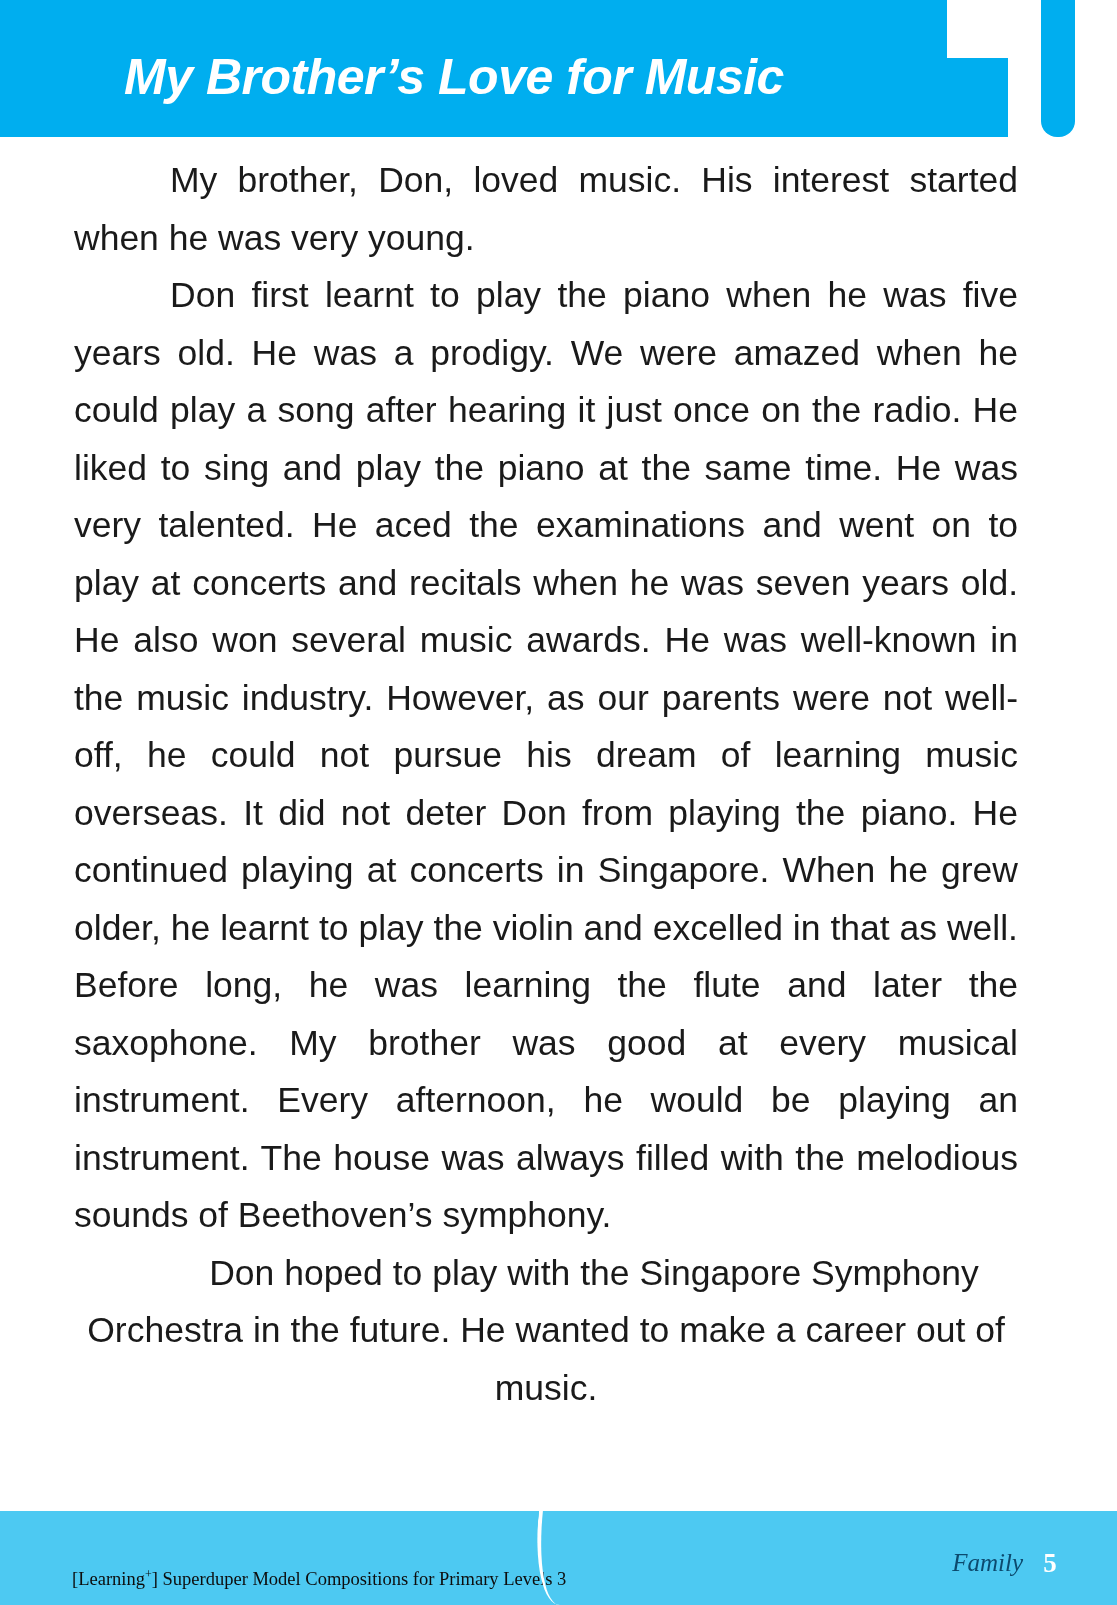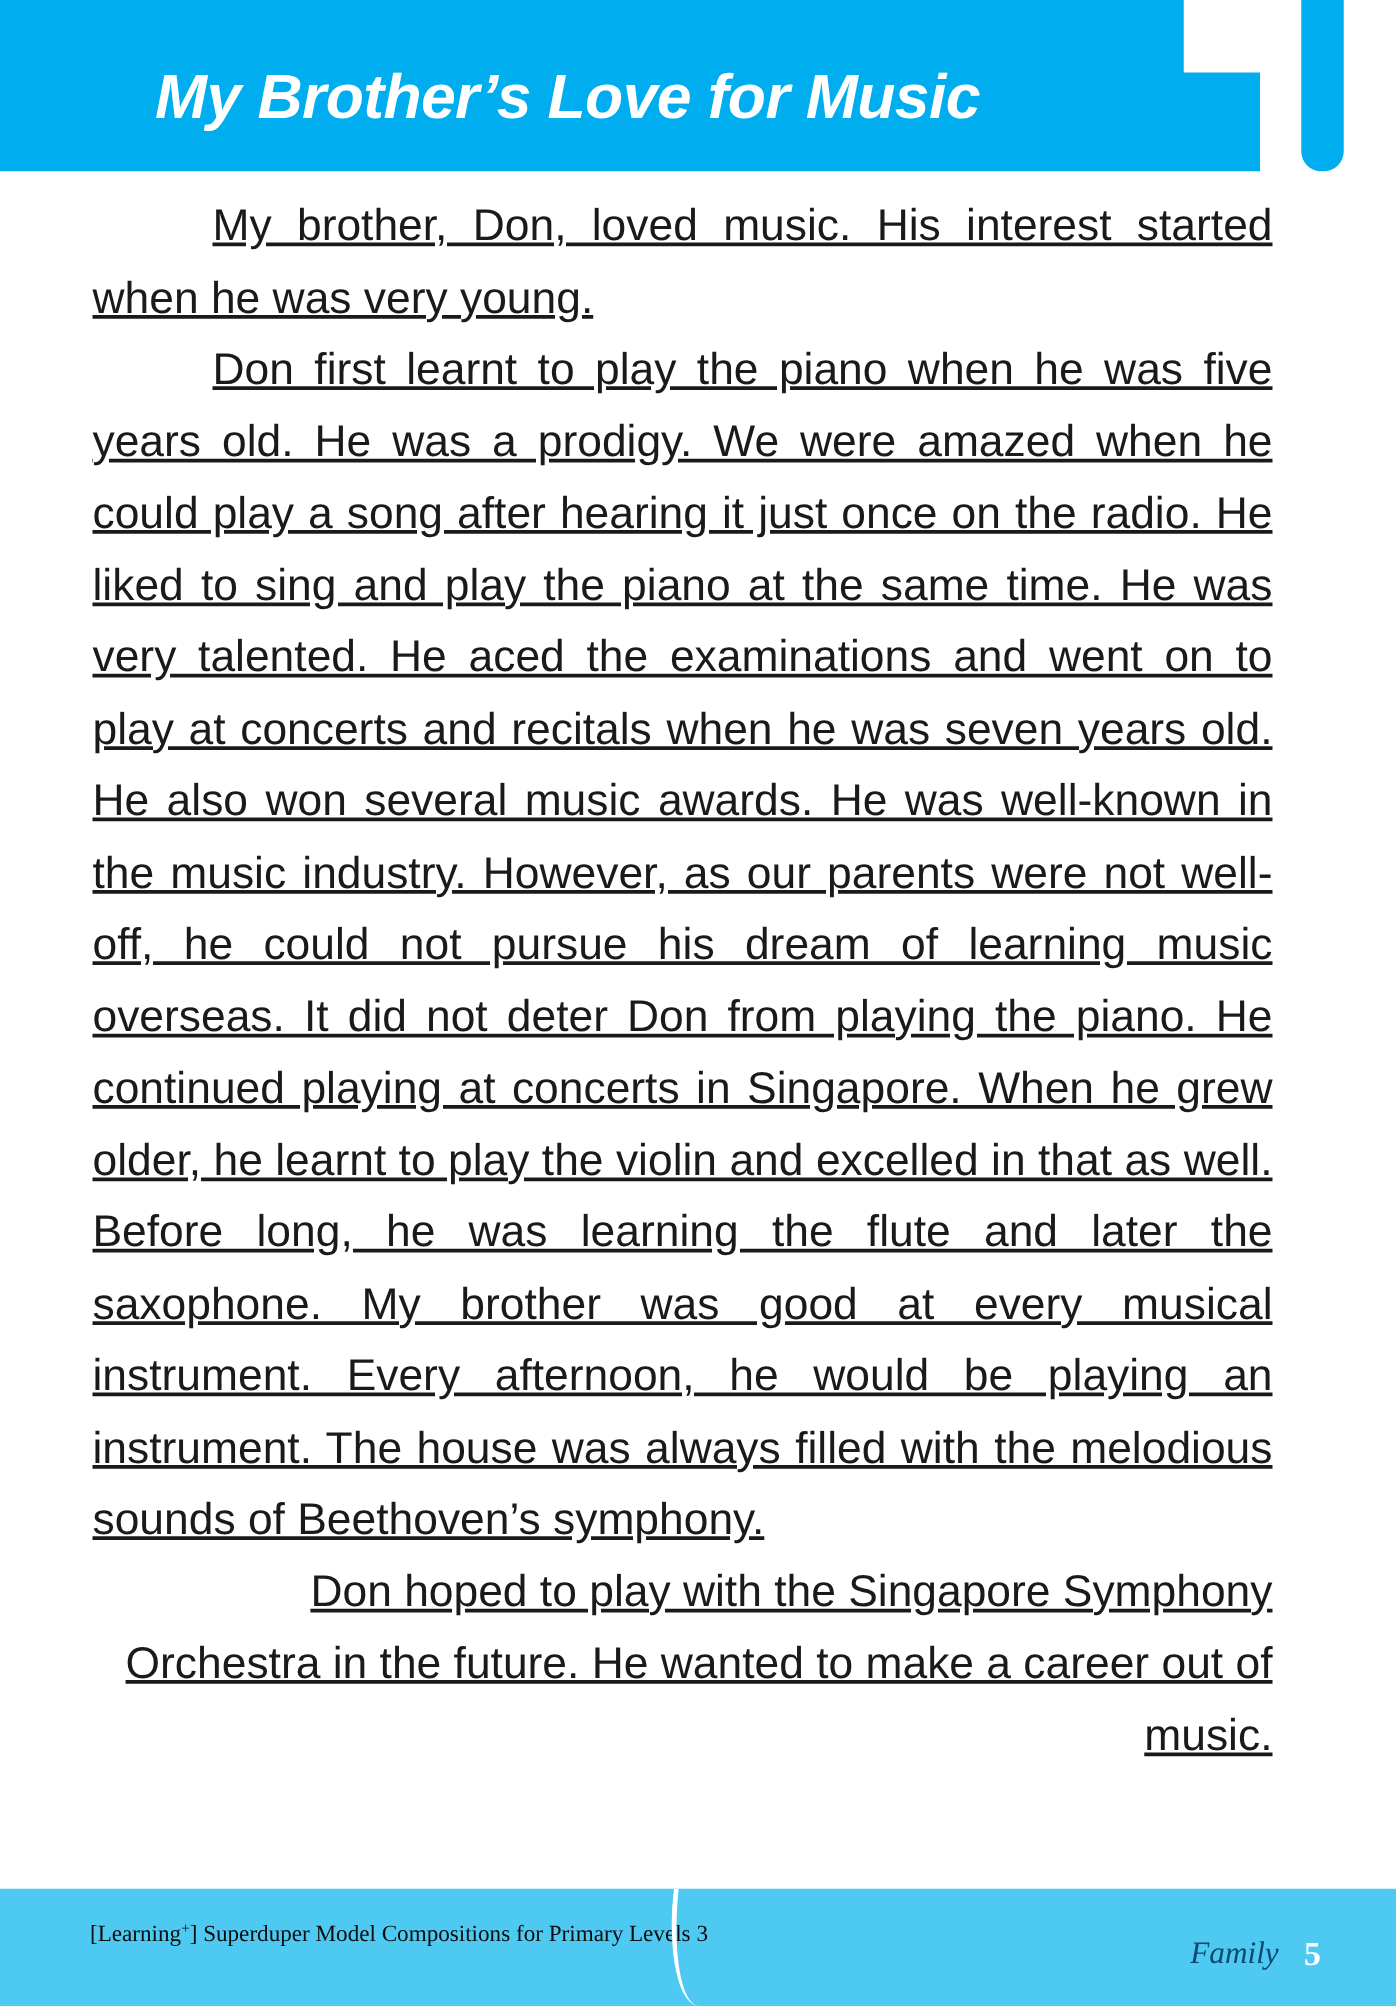--- a/index.html
+++ b/index.html
@@ -73,24 +73,23 @@
   }
   .para {
     margin: 0;
     text-align: justify;
     text-justify: inter-word;
     font-size: 35.5px;
     line-height: 57.5px;
     color: #1a1a1a;
     text-indent: 96px;
     font-weight: 350;
-    text-decoration: underline;
   }
   .para.last {
-    text-align: right;
+    text-align: center;
   }
 
   
   .footer {
     position: absolute;
     left: 0;
     bottom: 0;
     width: 1117px;
     height: 94px;
   }
@@ -98,21 +97,21 @@
     position: absolute;
     left: 0;
     bottom: 0;
     width: 1117px;
     height: 94px;
     background: #4DC9F2;
   }
   .footer-left {
     position: absolute;
     left: 72px;
-    bottom: 44px;
+    bottom: 13px;
     font-family: "Liberation Serif", serif;
     font-size: 18.5px;
     line-height: 25px;
     color: #0d0d0d;
   }
   .footer-left sup {
     font-size: 12px;
     vertical-align: super;
   }
   .footer-swoosh {

